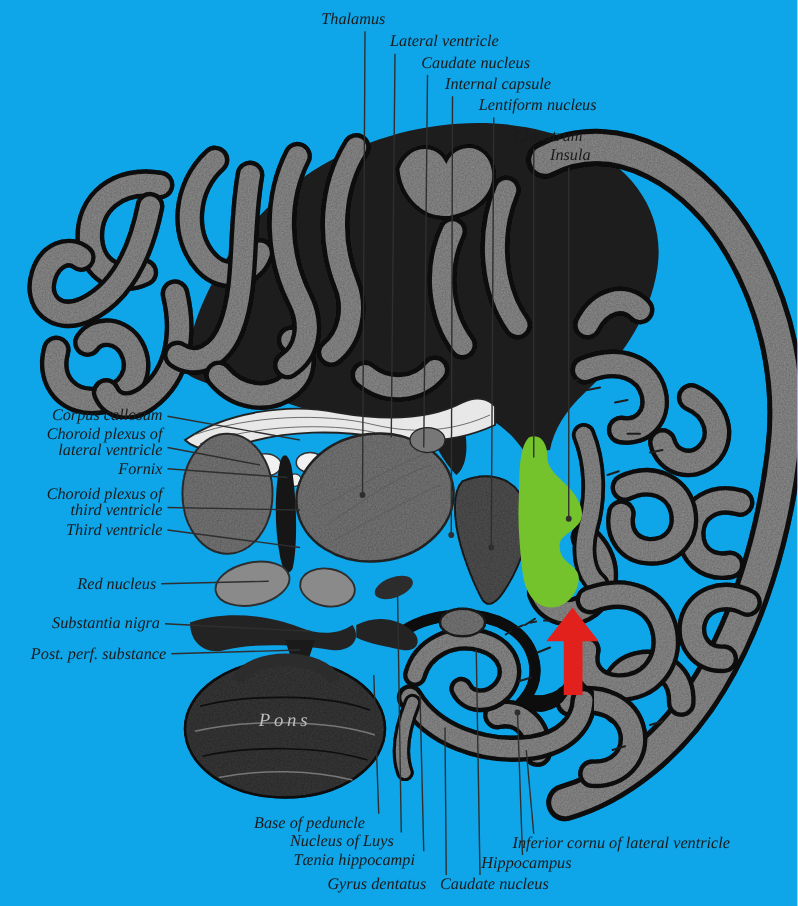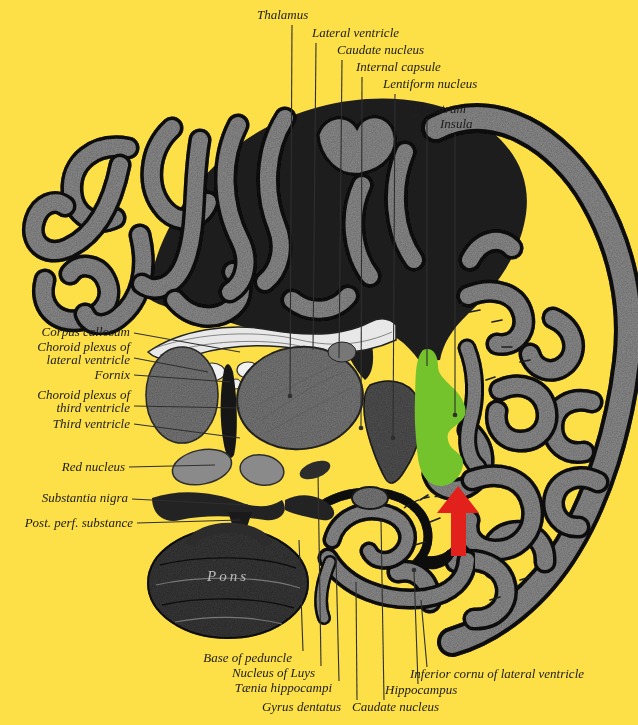--- a/index.html
+++ b/index.html
@@ -1,17 +1,17 @@
 <!DOCTYPE html>
 <html><head>
 <meta charset="utf-8">
 <style>
   html,body{margin:0;padding:0;background:#ffffff;}
   body{width:638px;height:725px;overflow:hidden;font-family:"Liberation Serif",serif;}
-  .stage{position:relative;width:638px;height:725px;background:#fde047;}
+  .stage{position:relative;width:638px;height:725px;background:#0ea5e9;}
   svg{display:block;}
   .lbl{font-family:"Liberation Serif",serif;font-style:italic;font-size:13px;fill:#1b1b1b;}
   .lbl-pons{font-family:"Liberation Serif",serif;font-style:italic;font-size:15px;fill:#bdbdbd;letter-spacing:3px;}
   .leader{stroke:#2f2f2f;stroke-width:1.1;fill:none;}
   .ro{fill:none;stroke:#161616;stroke-width:23;stroke-linecap:round;}
   .ri{fill:none;stroke:#8f8f8f;stroke-width:16;stroke-linecap:round;}
   .dash{stroke:#1e1e1e;stroke-width:1.6;stroke-linecap:round;}
   .stria{stroke:#5a5a5a;stroke-width:.7;fill:none;}
 </style>
 </head>

